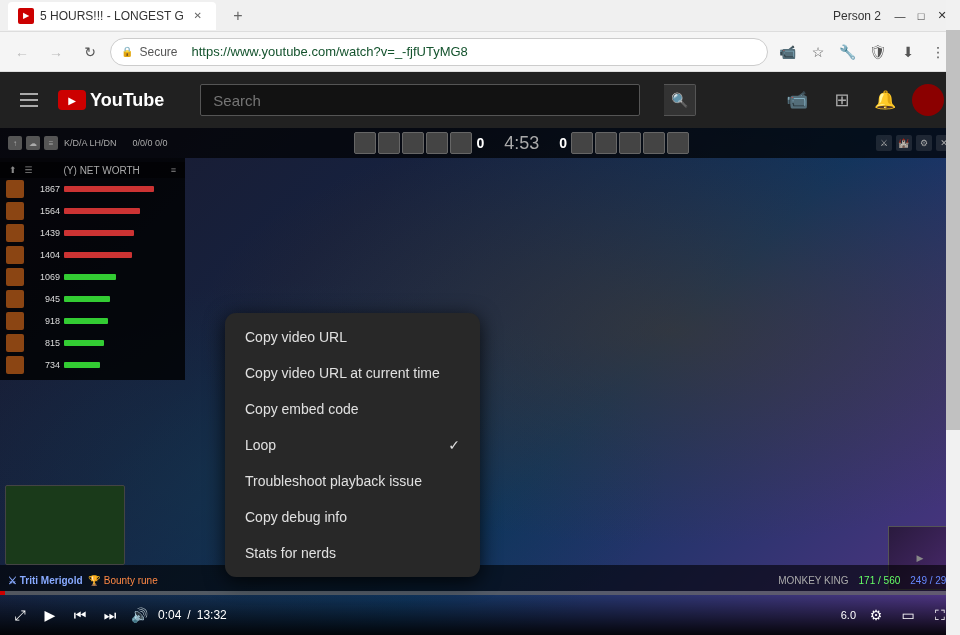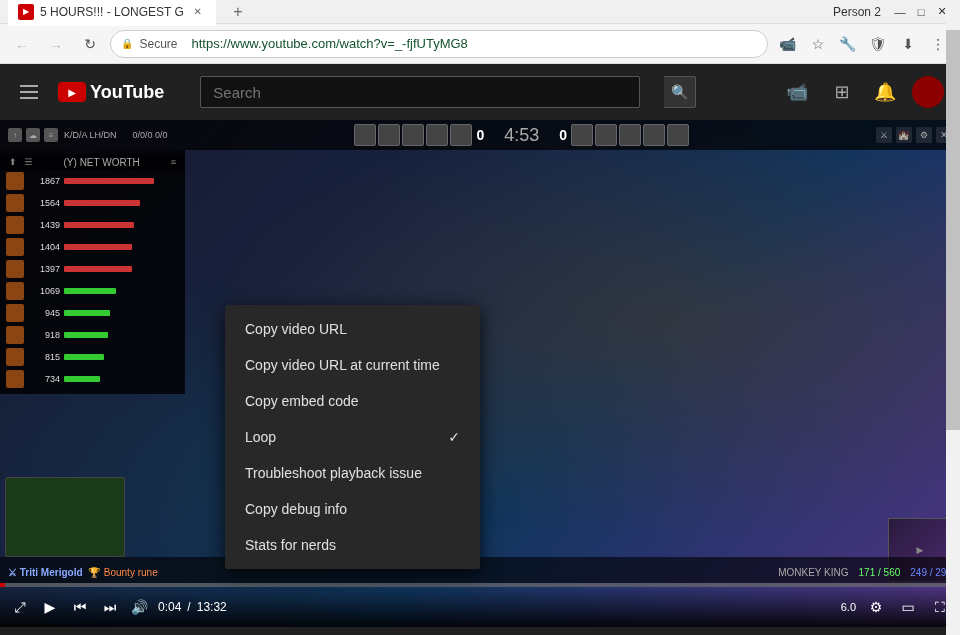--- a/index.html
+++ b/index.html
@@ -1,20 +1,20 @@
 <!DOCTYPE html>
 <html><head>
   <meta charset="utf-8">
   <style>
     * { margin: 0; padding: 0; box-sizing: border-box; }
     body { width: 960px; height: 635px; overflow: hidden; font-family: Arial, sans-serif; background: #202020; }
 
     
     .window-titlebar {
-      height: 24px;
+      height: 32px;
       background: #f0f0f0;
       display: flex;
       align-items: center;
       justify-content: space-between;
       padding: 0 8px;
       border-bottom: 1px solid #ddd;
     }
     .titlebar-left {
       display: flex;
       align-items: center;
@@ -385,21 +385,21 @@
     .score-bar.green { background: #33cc33; }
     .score-bar.red { background: #cc3333; }
 
     
     .context-menu {
       position: absolute;
       top: 185px;
       left: 225px;
       width: 255px;
       background: #282828;
-      border-radius: 2px;
+      border-radius: 11px;
       box-shadow: 0 4px 20px rgba(0,0,0,0.8);
       z-index: 100;
       padding: 6px 0;
     }
     .menu-item {
       padding: 10px 20px;
       font-size: 14px;
       color: #e0e0e0;
       cursor: pointer;
       display: flex;
@@ -645,27 +645,20 @@
     <div class="score-row">
       <div class="score-avatar"></div>
       <span class="score-value">1439</span>
       <div class="score-bar-container">
         <div class="score-bar red" style="width:70px"></div>
       </div>
     </div>
     <div class="score-row">
       <div class="score-avatar"></div>
       <span class="score-value">1404</span>
-      <div class="score-bar-container">
-        <div class="score-bar red" style="width:68px"></div>
-      </div>
-    </div>
-    <div class="score-row">
-      <div class="score-avatar"></div>
-      <span class="score-value">1397</span>
       <div class="score-bar-container">
         <div class="score-bar red" style="width:68px"></div>
       </div>
     </div>
     <div class="score-row">
       <div class="score-avatar"></div>
       <span class="score-value">1069</span>
       <div class="score-bar-container">
         <div class="score-bar green" style="width:52px"></div>
       </div>

